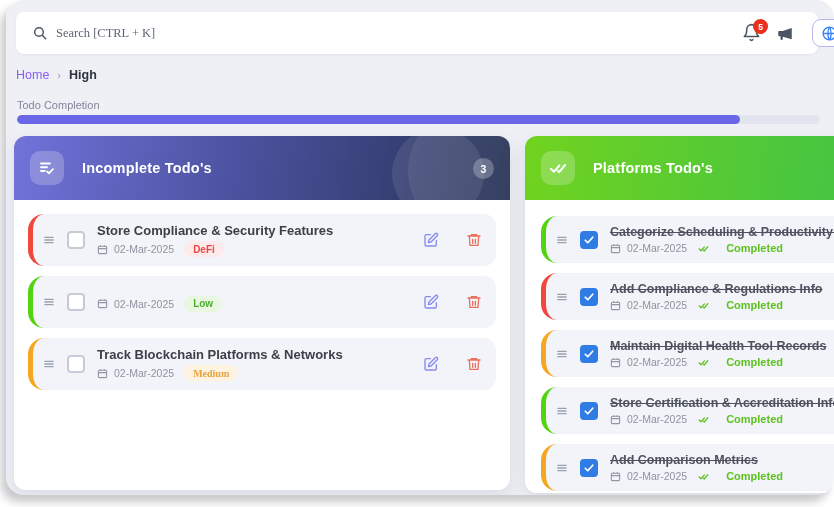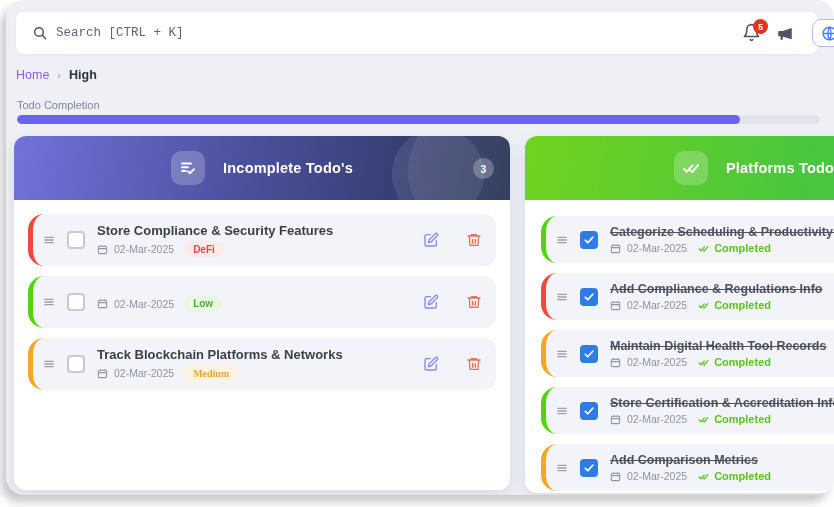--- a/index.html
+++ b/index.html
@@ -16,21 +16,21 @@
   
   .topbar {
     position:absolute; left:10px; top:12px; width:802px; height:42px;
     background:#ffffff; border-radius:8px;
     box-shadow:0 1px 3px rgba(20,20,40,0.05);
   }
   .search-icon { position:absolute; left:16px; top:13px; width:16px; height:16px; color:#4b5563; }
   .search-input {
     position:absolute; left:40px; top:0; width:560px; height:42px;
     border:none; outline:none; background:transparent;
-    font-family:Liberation Mono, monospace; font-size:12.5px; color:#374151;
+    font-family:Liberation Serif, serif; font-size:12.5px; color:#374151;
   }
   .search-input::placeholder { color:#5d6575; opacity:1; }
   .bell-wrap { position:absolute; left:726px; top:11px; width:22px; height:22px; cursor:pointer; }
   .bell-wrap svg { width:19px; height:19px; }
   .notif-badge {
     position:absolute; left:11px; top:-4px; min-width:15px; height:15px; padding:0 3px;
     background:#e8321f; border-radius:50%; color:#fff; font-size:8.5px; font-weight:bold;
     display:flex; align-items:center; justify-content:center;
   }
   .megaphone-wrap { position:absolute; left:760px; top:13px; width:20px; height:18px; cursor:pointer; }
@@ -55,21 +55,21 @@
   .progress-fill { height:100%; border-radius:6px; background:#6b66e8; }
   
   .card {
     position:absolute; top:136px; background:#ffffff; border-radius:12px;
     box-shadow:0 6px 16px rgba(40,40,70,0.10); overflow:hidden;
   }
   .card-incomplete { left:8px; width:496px; height:354px; }
   .card-completed { left:519px; width:470px; height:357px; }
   .card-header {
     position:relative; height:64px; display:flex; align-items:center;
-    padding:0 16px; overflow:hidden;justify-content:center;
+    padding:0 16px; overflow:hidden;
   }
   .card-incomplete .card-header { background:linear-gradient(100deg,#7173da 0%,#4c529f 45%,#263254 100%); }
   .card-completed .card-header { background:linear-gradient(100deg,#71d31f 0%,#4cc73c 55%,#3cbe52 100%); }
   .header-icon-tile {
     width:34px; height:34px; border-radius:10px; background:rgba(255,255,255,0.22);
     display:flex; align-items:center; justify-content:center; flex:0 0 auto;
   }
   .header-icon-tile svg { width:18px; height:18px; }
   .card-title { margin-left:18px; color:#fff; font-size:14.5px; font-weight:bold; letter-spacing:0.2px; }
   .deco-circle { position:absolute; border-radius:50%; background:rgba(255,255,255,0.07); }
@@ -104,21 +104,21 @@
   .todo-meta { display:flex; align-items:center; gap:6px; margin-top:3px; }
   .cal-icon { width:11px; height:11px; color:#9096a3; flex:0 0 auto; }
   .cal-icon svg { width:11px; height:11px; display:block; }
   .todo-date { font-size:10.5px; color:#8d93a0; }
   .pill {
     font-size:10px; font-weight:bold; padding:2.5px 9px; border-radius:9px; margin-left:4px;
   }
   .pill-high { color:#ef4444; background:#fdeaea; }
   .pill-low { color:#4caf2e; background:#e9f7e2; }
   .pill-medium { color:#e9a23b; background:#fdf3e0;font-family:Liberation Serif, serif; }
-  .done-status { display:flex; align-items:center; gap:4px; margin-left:4px; }
+  .done-status { display:flex; align-items:center; gap:16px; margin-left:4px; }
   .done-status svg { width:13px; height:11px; }
   .done-label { font-size:11px; font-weight:bold; color:#5cc21e; }
   .action-btn { width:17px; height:17px; flex:0 0 auto; cursor:pointer; background:none; border:none; padding:0; }
   .action-btn svg { width:16px; height:16px; }
   .edit-btn { color:#8689ee; margin-left:10px; }
   .del-btn { color:#e8705c; margin-left:26px; }
 </style>
 </head>
 <body>
 

